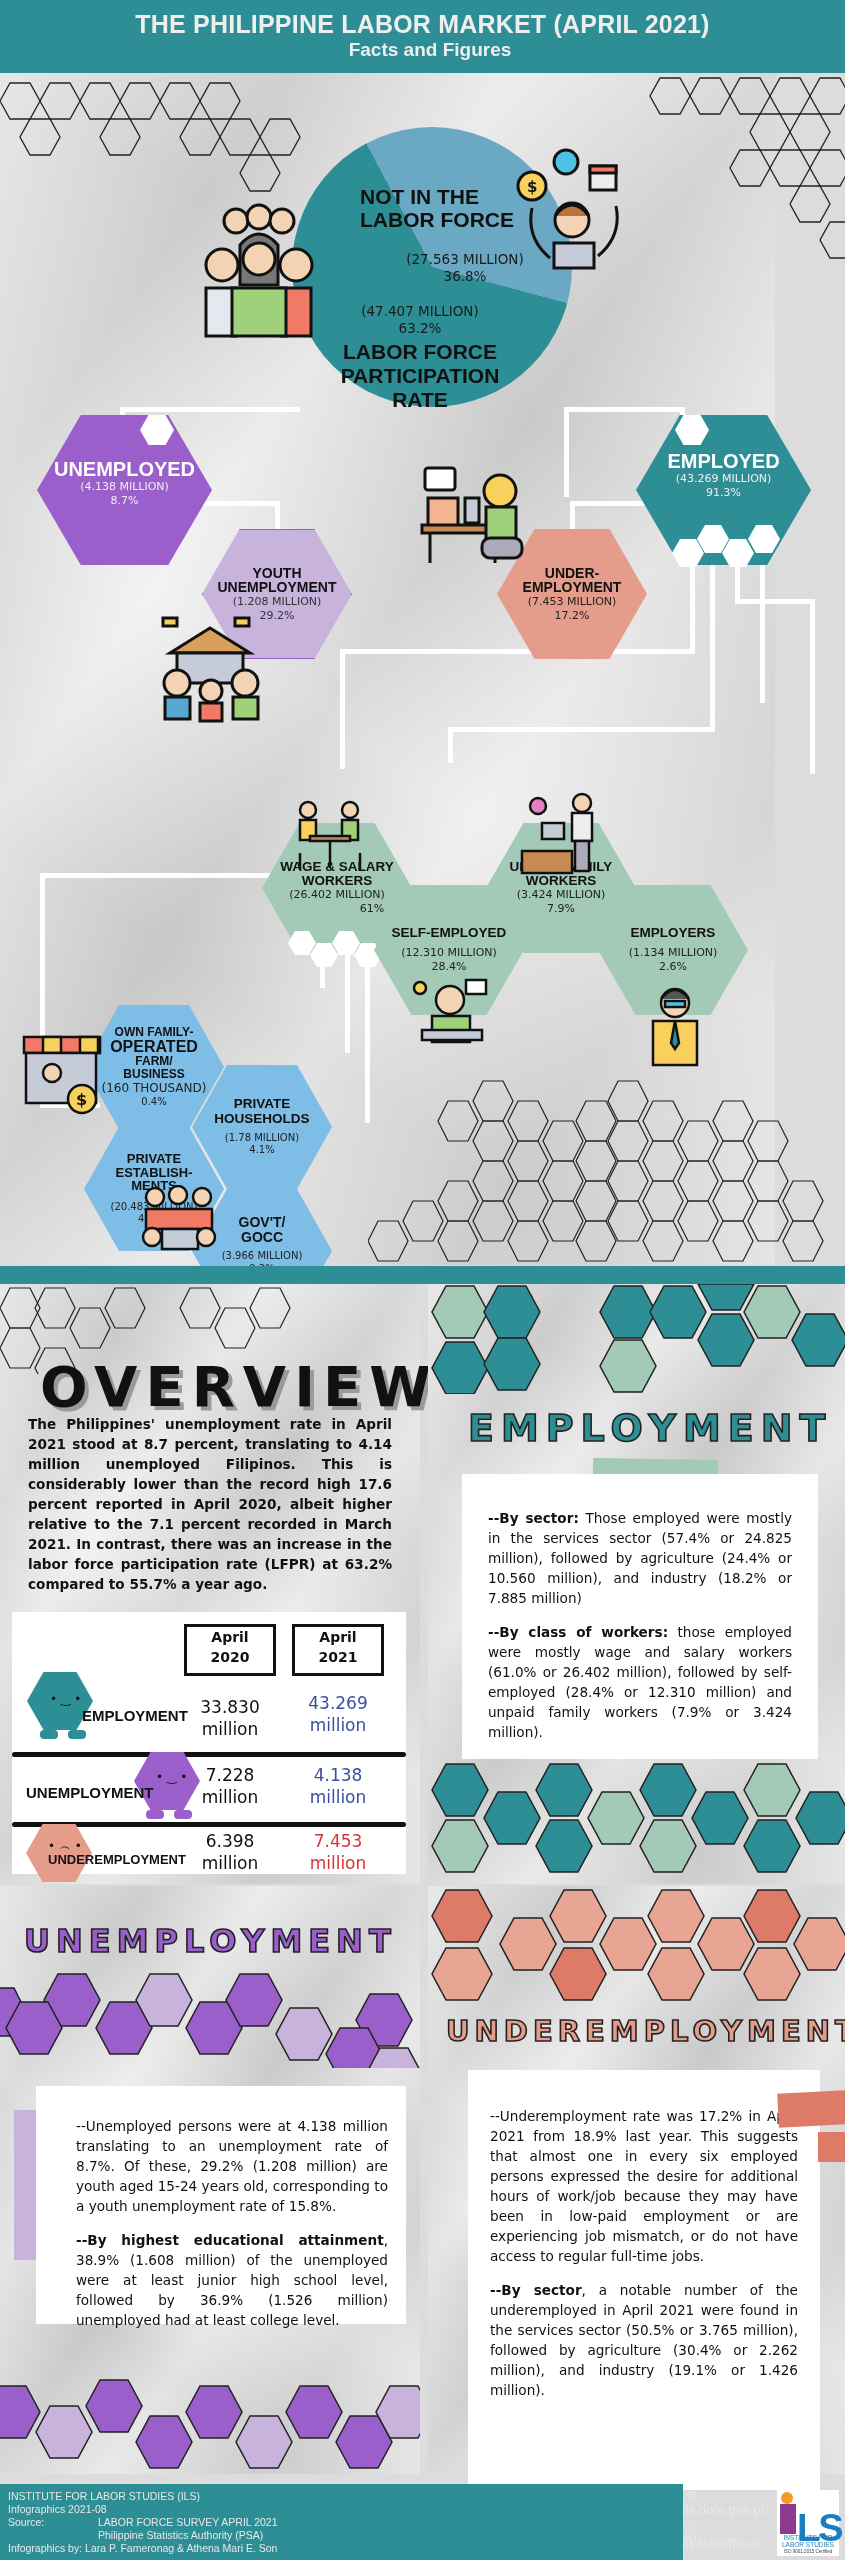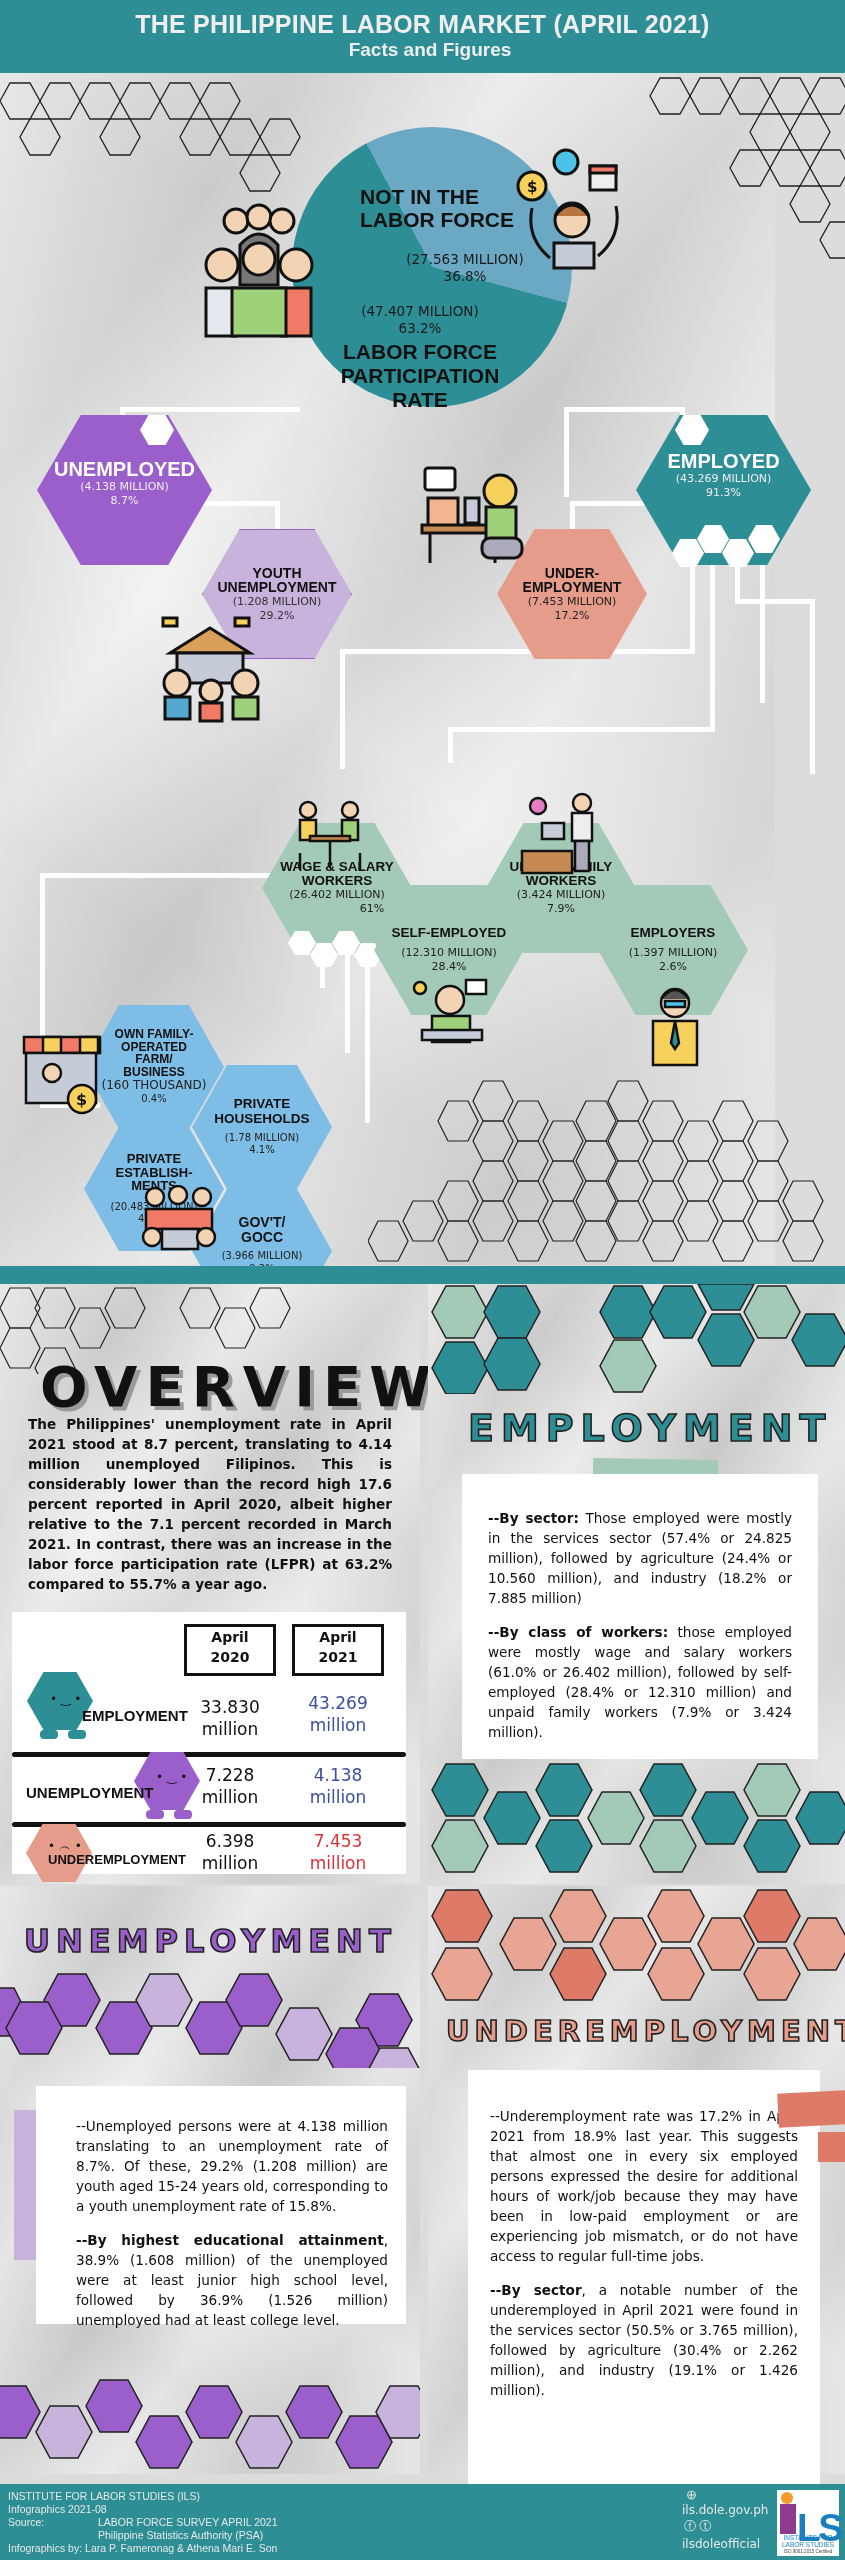--- a/index.html
+++ b/index.html
@@ -57,21 +57,21 @@
   .textbox b { font-weight:bold; }
   .textbox p { margin-bottom:14px; }
   .tape { position:absolute; }
 
   
   #unemployment { left:0; top:1886px; width:420px; height:588px; }
   
   #underemployment { left:428px; top:1886px; width:417px; height:588px; }
 
   
-  #footer { left:0; top:2484px; width:845px; height:76px; background:#2d8f95; color:#e8e8e8; }
+  #footer { left:0; top:2484px; width:683px; height:76px; background:#2d8f95; color:#e8e8e8; }
   #footer .ft { position:absolute; font-family:"Liberation Sans", sans-serif; font-size:10.5px; line-height:13px; }
   #ils-logo { position:absolute; left:777px; top:2490px; width:62px; height:66px; background:#fff; }
 </style>
 </head>
 <body>
 
 <div id="header" class="abs">
   <div class="t1">THE PHILIPPINE LABOR MARKET (APRIL 2021)</div>
   <div class="t2">Facts and Figures</div>
 </div>
@@ -302,36 +302,36 @@
       <circle cx="62" cy="12" r="9" fill="#f2d4b5"></circle>
       <rect x="52" y="22" width="20" height="28" fill="#eee"></rect>
       <rect x="55" y="50" width="14" height="30" fill="#aab"></rect>
       <rect x="22" y="32" width="22" height="16" fill="#c5ccd8"></rect>
       <rect x="2" y="60" width="50" height="22" fill="#c68a52"></rect>
     </g>
   </svg>
 
   <div class="hex" style="left:598px;top:812px;width:150px;height:130px;background:#a3c9b7;">
     <div class="title" style="font-size:13.5px;">EMPLOYERS</div>
-    <div class="val" style="color:#222;margin-top:6px;">(1.397 MILLION)</div>
+    <div class="val" style="color:#222;margin-top:6px;">(1.134 MILLION)</div>
     <div class="val" style="color:#222;">2.6%</div>
   </div>
   <svg class="abs" style="left:645px;top:910px" width="60" height="85">
     <g stroke="#111" stroke-width="2.5">
       <circle cx="30" cy="20" r="14" fill="#f2d4b5"></circle>
       <path d="M16 16 q14 -18 28 0" fill="#555"></path>
       <rect x="20" y="18" width="20" height="6" fill="#4cc3e6"></rect>
       <rect x="8" y="38" width="44" height="44" fill="#f8d05c"></rect>
       <polygon points="30,38 26,60 30,66 34,60" fill="#2d8f95"></polygon>
     </g>
   </svg>
 
   <div class="hex" style="left:84px;top:932px;width:140px;height:124px;background:#7ebde6;">
     <div class="title" style="font-size:12px;">OWN FAMILY-</div>
-    <div class="title" style="font-size:12px;">OPERATED</div>
+    <div class="title" style="font-size:16px;">OPERATED</div>
     <div class="title" style="font-size:12px;">FARM/</div>
     <div class="title" style="font-size:12px;">BUSINESS</div>
     <div class="val" style="color:#222;font-size:12px;">(160 THOUSAND)</div>
     <div class="val" style="color:#222;font-size:10px;">0.4%</div>
   </div>
   <svg class="abs" style="left:20px;top:960px" width="85" height="85">
     <g stroke="#111" stroke-width="2.5">
       <rect x="4" y="4" width="76" height="16" fill="#f07a66"></rect>
       <rect x="23" y="4" width="18" height="16" fill="#f8d05c"></rect>
       <rect x="60" y="4" width="18" height="16" fill="#f8d05c"></rect>

